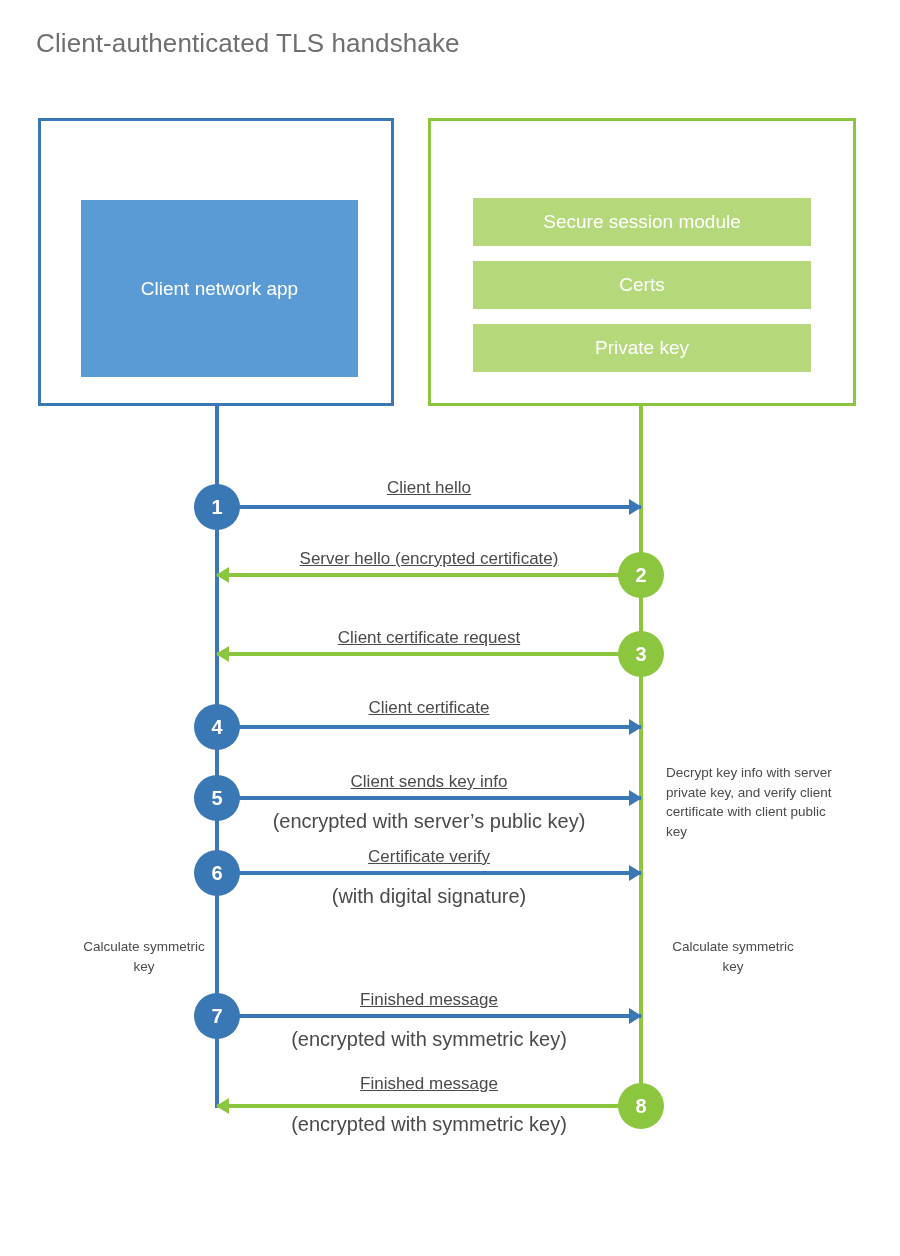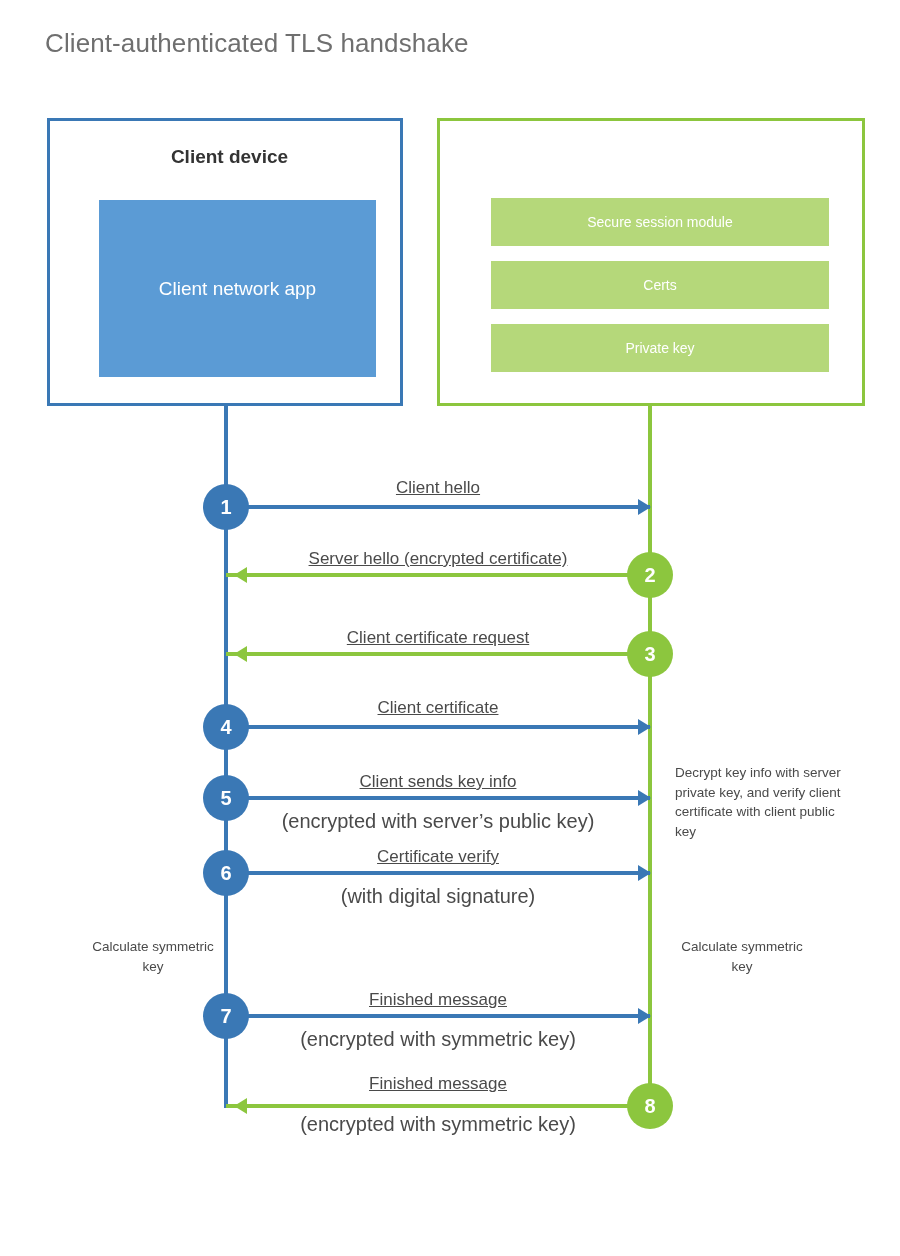--- a/index.html
+++ b/index.html
@@ -1,15 +1,15 @@
 <!DOCTYPE html>
 <html><head>
 <meta charset="utf-8">
 <style>
-  * { box-sizing: border-box; margin-left: 9px; }
+  * { box-sizing: border-box; }
   html, body {
     margin: 0;
     padding: 0;
     background: #ffffff;
   }
   body {
     width: 900px;
     height: 1256px;
     position: relative;
     font-family: "Liberation Sans", sans-serif;
@@ -75,21 +75,21 @@
   }
 
   
   .server-module {
     position: absolute;
     left: 42px;
     width: 338px;
     height: 48px;
     background: #b5d87a;
     color: #ffffff;
-    font-size: 14px;
+    font-size: 19px;
     display: flex;
     align-items: center;
     justify-content: center;
     text-align: center;
   }
   #server-module-0 { top: 77px; }
   #server-module-1 { top: 140px; }
   #server-module-2 { top: 203px; }
 
   
@@ -198,21 +198,20 @@
     width: 130px;
     text-align: center;
   }
 </style>
 </head>
 <body>
 
 <div id="page-title">Client-authenticated TLS handshake</div>
 
 <div class="party-box" id="client-box">
-  <div class="party-title">Client device</div>
   <div id="client-app-block">Client network app</div>
 </div>
 
 <div class="party-box" id="server-box">
   <div class="server-module" id="server-module-0">Secure session module</div>
   <div class="server-module" id="server-module-2">Private key</div>
   <div class="server-module" id="server-module-1">Certs</div>
 </div>
 
 <div class="lifeline" id="client-lifeline"></div>

